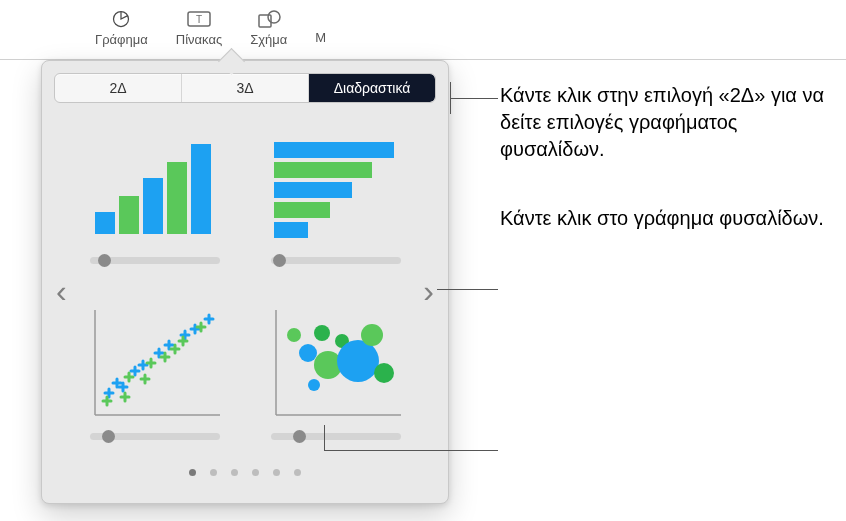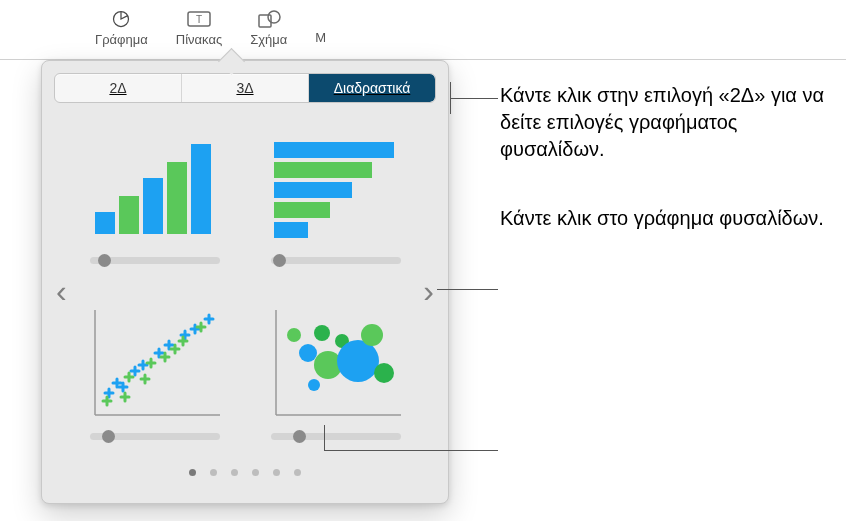--- a/index.html
+++ b/index.html
@@ -19,41 +19,40 @@
 
     .popover {
       position: absolute;
       top: 60px; left: 41px;
       width: 408px; height: 444px;
       background: #e9e9e9;
       border: 1px solid #c8c8c8;
       border-radius: 8px;
       box-shadow: 0 12px 30px rgba(0,0,0,0.18), 0 2px 6px rgba(0,0,0,.12);
       padding: 12px;
-      text-decoration: underline;
     }
     .popover::before {
       content:""; position:absolute; top:-9px; left:180px;
       width:18px; height:18px; background:#e9e9e9; border-left:1px solid #c8c8c8; border-top:1px solid #c8c8c8; transform:rotate(45deg);
     }
 
     .seg {
       width: 100%; height: 30px;
       background: #f6f6f6;
       border: 1px solid #c6c6c6;
       border-radius: 6px;
       display:flex; overflow:hidden;
       box-shadow: inset 0 1px 0 rgba(255,255,255,.6);
     }
     .seg button {
       flex:1; border:none; background:transparent; font-size:14px; color:#333; cursor:default;
       border-right:1px solid #d6d6d6;
     }
     .seg button:last-child { border-right:none; }
-    .seg button.on { background:#0c4a6e; color:#fff; font-weight:500; border-radius: 0 5px 5px 0; }
+    .seg button.on { background:#0f172a; color:#fff; font-weight:500; border-radius: 0 5px 5px 0; }
 
     .grid-area { position: relative; margin-top: 18px; height: 340px; }
     .arrow { position:absolute; top: 50%; transform: translateY(-50%); font-size: 32px; color:#808080; cursor:default; user-select:none; line-height:1; }
     .arrow.l { left: 2px; }
     .arrow.r { right: 2px; }
 
     .grid {
       margin: 0 20px; height:100%;
       display:grid; grid-template-columns: 1fr 1fr; grid-template-rows: 1fr 1fr; gap: 12px 20px;
     }

